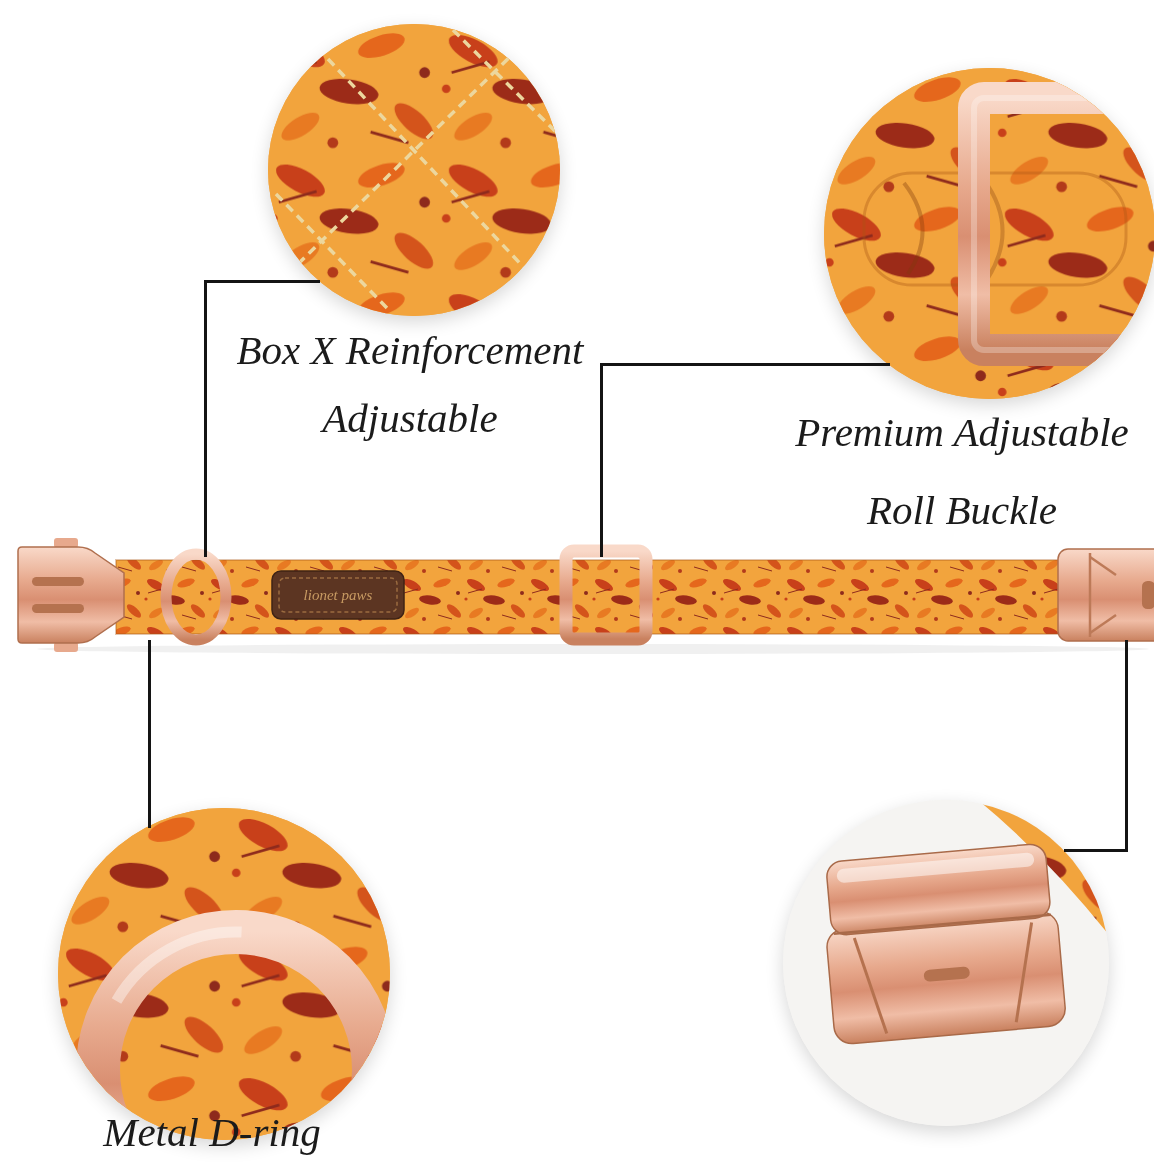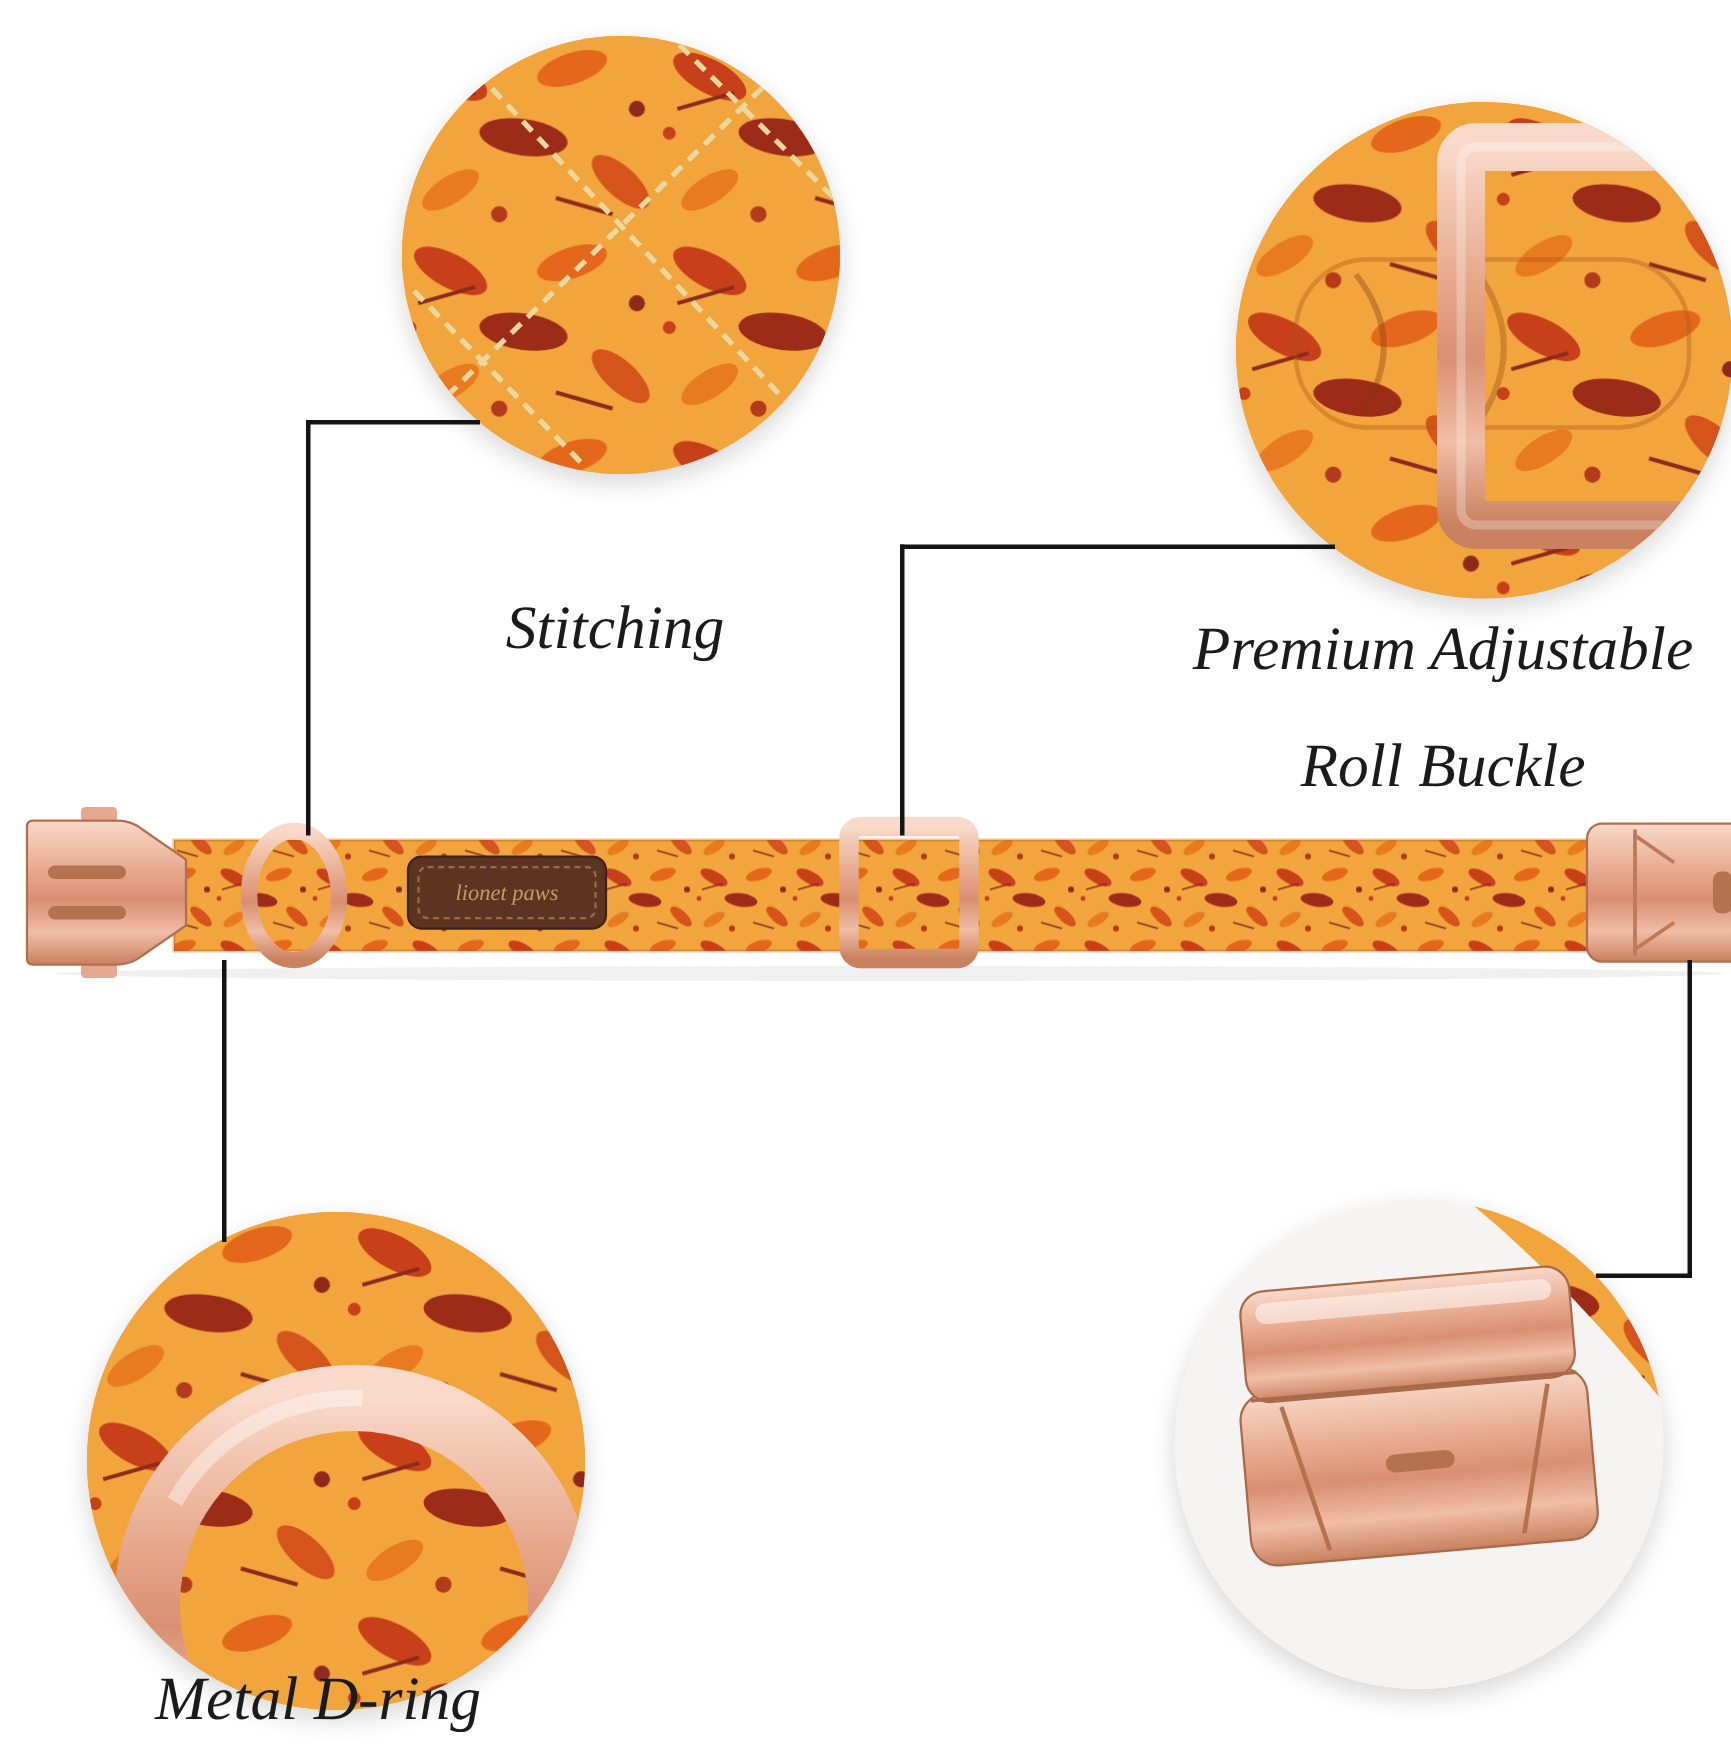--- a/index.html
+++ b/index.html
@@ -166,18 +166,19 @@
   </div>
 
   <div class="leader" style="left:204px;top:280px;width:116px;height:3px;"></div>
   <div class="leader" style="left:204px;top:280px;width:3px;height:277px;"></div>
   <div class="leader" style="left:600px;top:363px;width:290px;height:3px;"></div>
   <div class="leader" style="left:600px;top:363px;width:3px;height:194px;"></div>
   <div class="leader" style="left:148px;top:640px;width:3px;height:188px;"></div>
   <div class="leader" style="left:1125px;top:640px;width:3px;height:212px;"></div>
   <div class="leader" style="left:1064px;top:849px;width:64px;height:3px;"></div>
 
-  <div class="caption" style="left:160px;top:394px;width:500px;">Stitching</div>
+  <div class="caption" style="left:160px;top:326px;width:500px;">Box X Reinforcement</div>
+  <div class="caption" style="left:160px;top:394px;width:500px;">Adjustable</div>
   <div class="caption" style="left:712px;top:408px;width:500px;">Premium Adjustable</div>
   <div class="caption" style="left:712px;top:486px;width:500px;">Roll Buckle</div>
   <div class="caption" style="left:12px;top:1108px;width:400px;">Metal D-ring</div>
 
 </div>
 
 </body></html>

